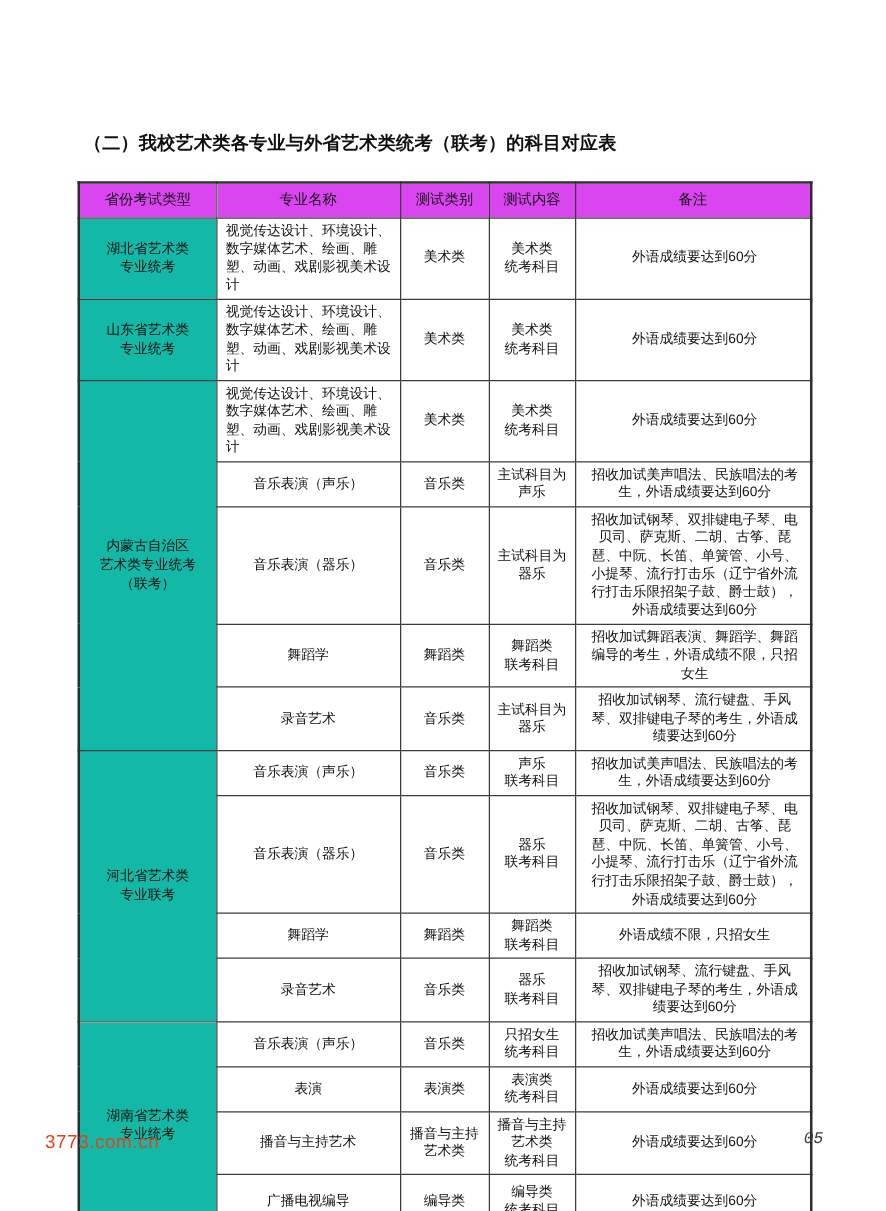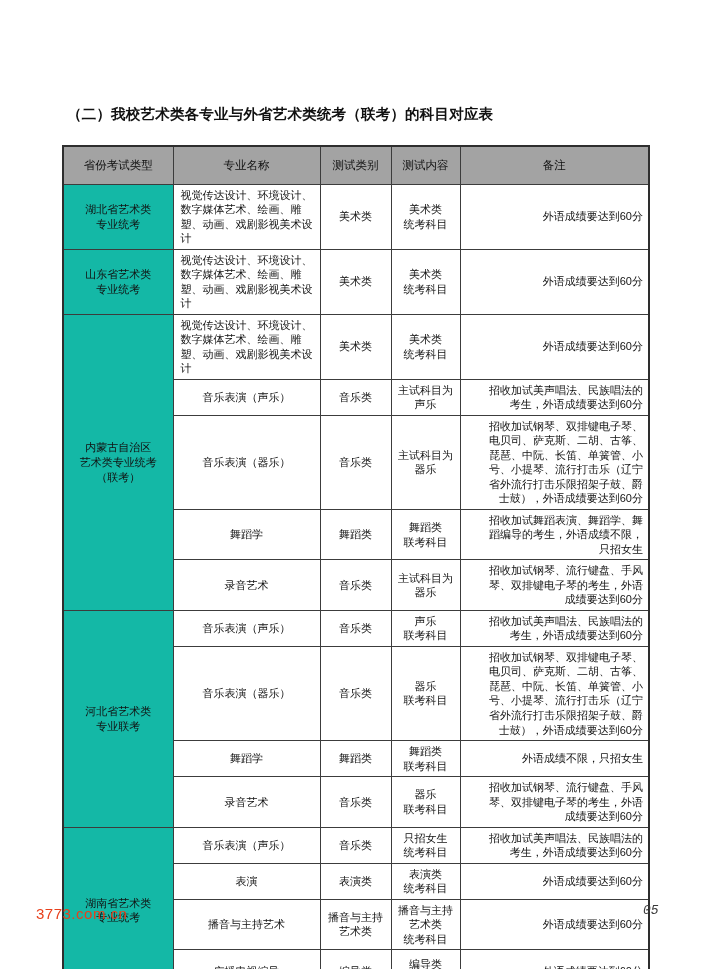--- a/index.html
+++ b/index.html
@@ -34,28 +34,28 @@
   }
   .exam-table th, .exam-table td {
     border: 1px solid #3c3c3c;
     padding: 3px 5px;
     text-align: center;
     vertical-align: middle;
     white-space: pre-line;
     overflow: hidden;
   }
   .exam-table th {
-    background: #a3a3a3;
+    background: #d946ef;
     font-weight: normal;
     font-size: 11.5px;
-    height: 38px;
+    height: 28px;
   }
   .exam-table td.province { background: #14b8a6; }
   .exam-table td.major-left { text-align: left; padding-left: 7px; padding-right: 5px; margin-top: 32px; }
-  .exam-table td.remark { text-align: right; padding-left: 20px; padding-right: 5px; }
+  .exam-table td.remark { text-align: center; padding-left: 8px; padding-right: 5px; }
   .footer-logo {
     position: absolute;
     left: 14px; top: 906px;
     width: 200px;
   }
   .logo-main {
     font-size: 23px;
     font-weight: bold;
     font-style: italic;
     letter-spacing: 1px;

